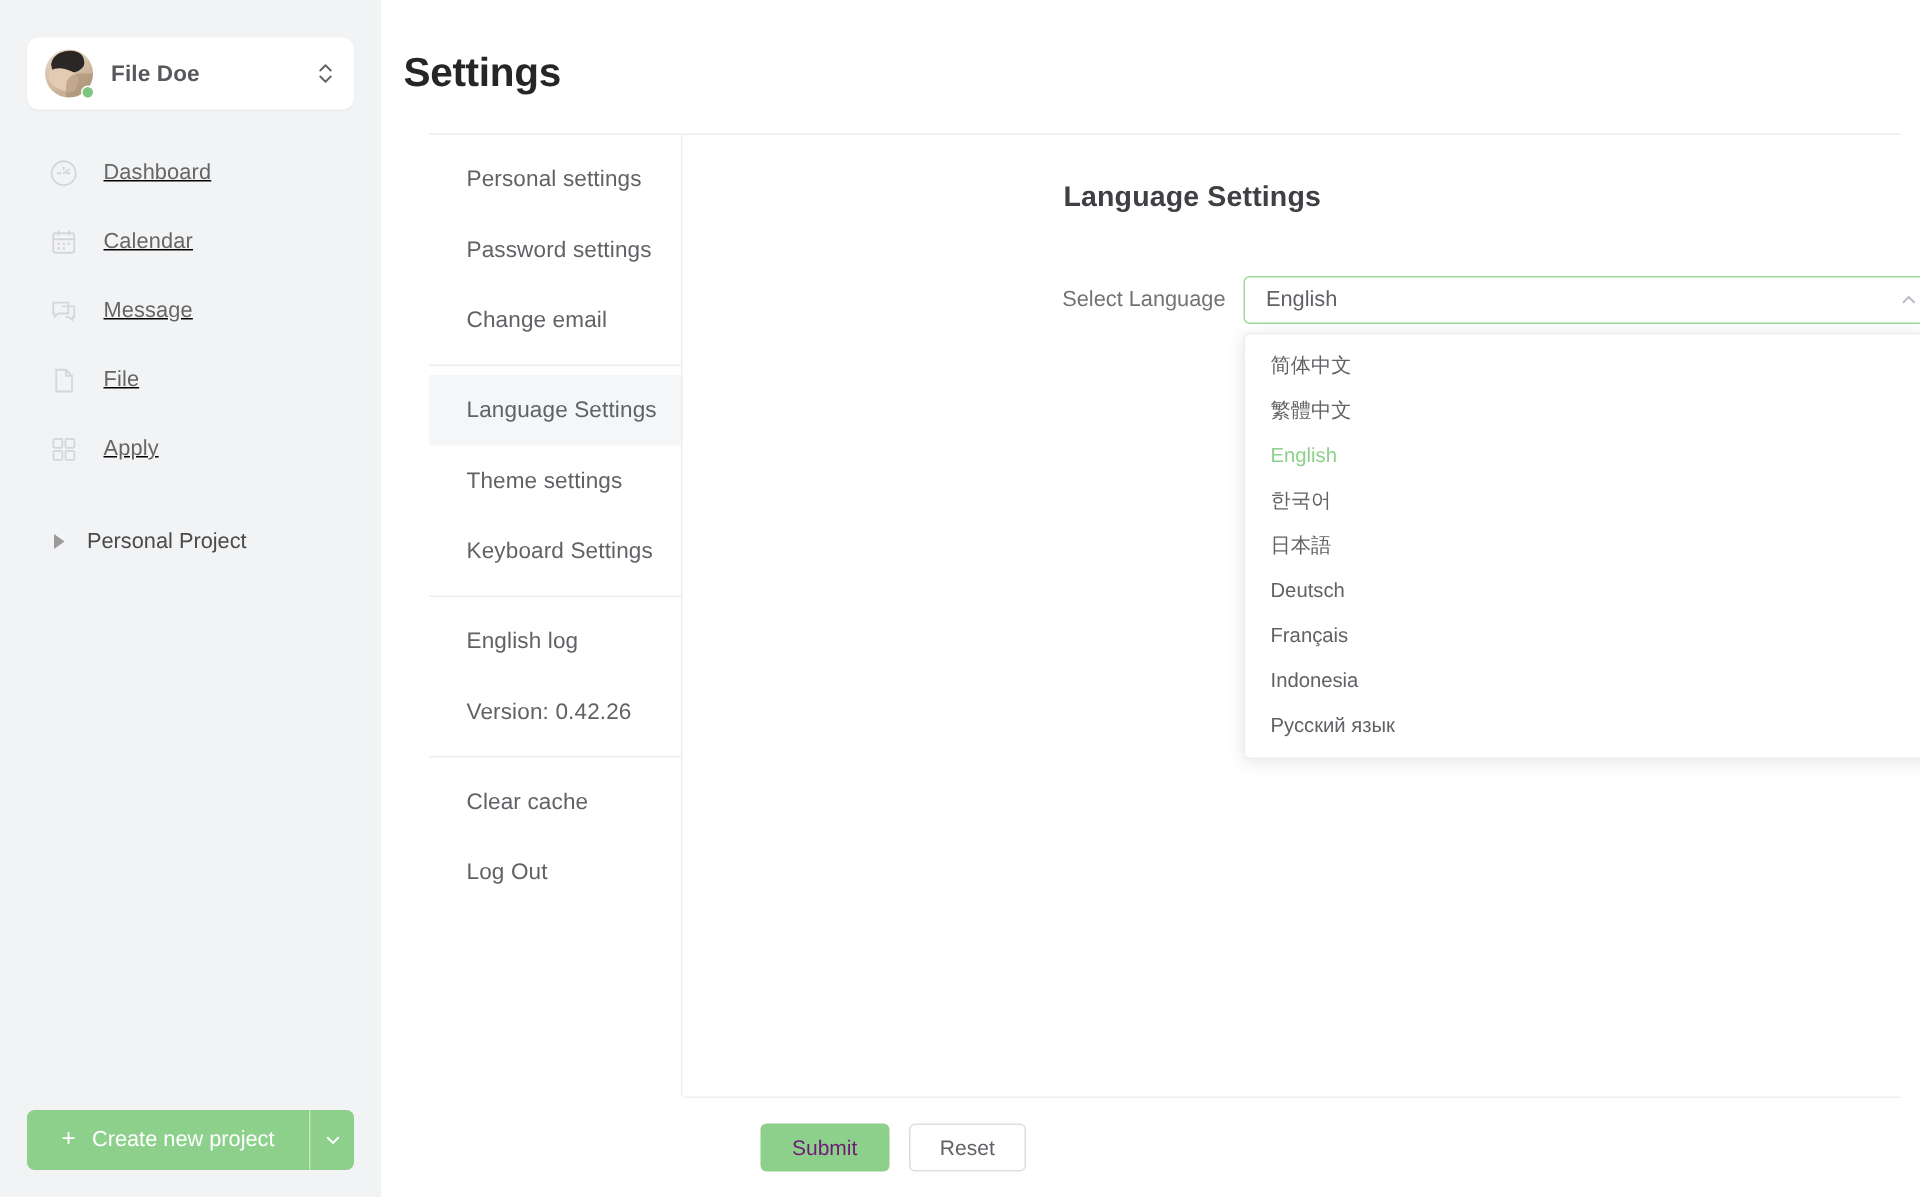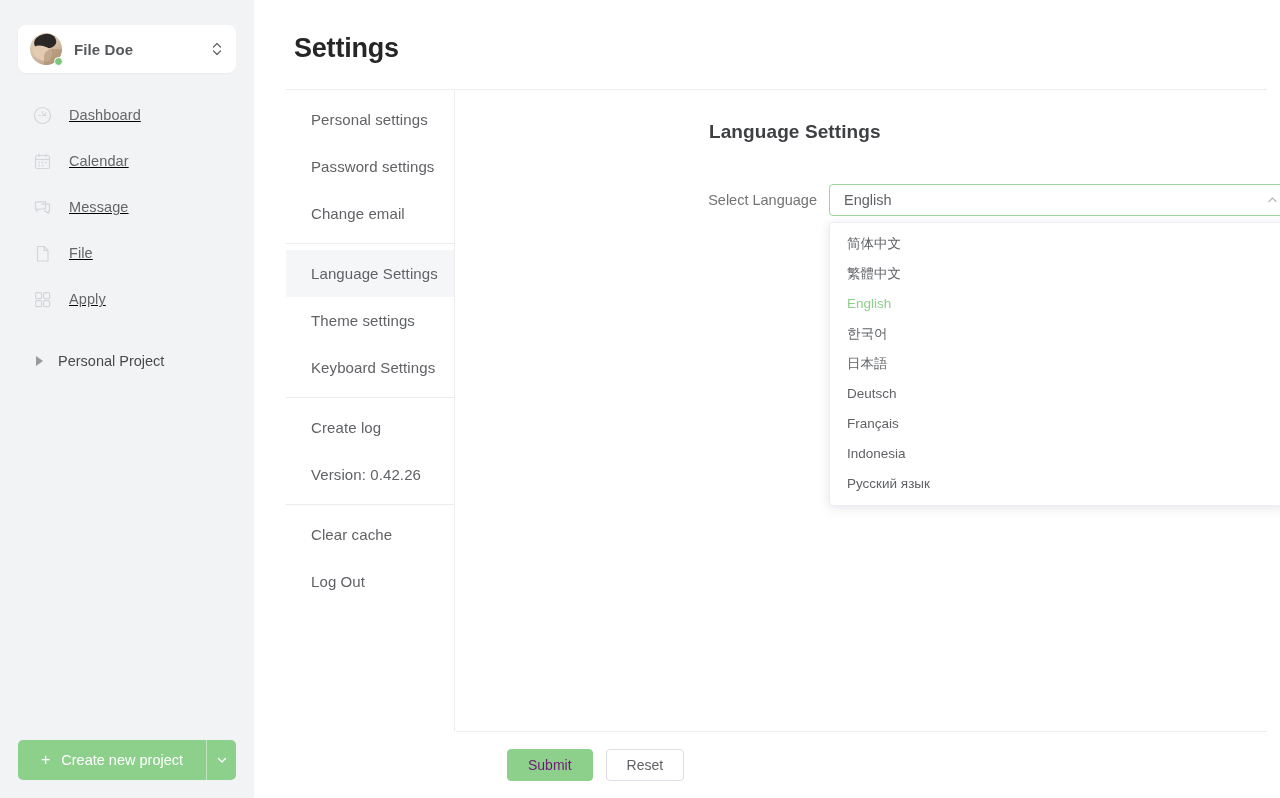--- a/index.html
+++ b/index.html
@@ -124,21 +124,21 @@
   .create-caret {
     width: 30px; background: #8cd08c;
     border-left: 1px solid rgba(255,255,255,.45);
     display: flex; align-items: center; justify-content: center;
     color: #ffffff; cursor: pointer;
   }
 
   
   .main { flex: 1 1 auto; position: relative; background: #ffffff; height: 798px; }
   .page-title {
-    position: absolute; left: 40px; top: 33px;
+    position: absolute; left: 15px; top: 33px;
     font-size: 27px; font-weight: bold; color: #262626;
     letter-spacing: -.2px;
   }
   .title-rule {
     position: absolute; left: 32px; top: 89px;
     width: 981px; height: 1px; background: #ededf0;
   }
 
   .settings-menu {
     position: absolute; left: 32px; top: 90px;
@@ -364,21 +364,21 @@
         <div class="sm-item">
           <span>Theme settings</span>
         </div>
         <div class="sm-item">
           <span>Keyboard Settings</span>
         </div>
       </div>
 
       <div class="sm-group">
         <div class="sm-item">
-          <span>Create log</span>
+          <span>English log</span>
         </div>
         <div class="sm-item static">
           <span>Version: 0.42.26</span>
         </div>
       </div>
 
       <div class="sm-group">
         <div class="sm-item">
           <span>Clear cache</span>
         </div>

